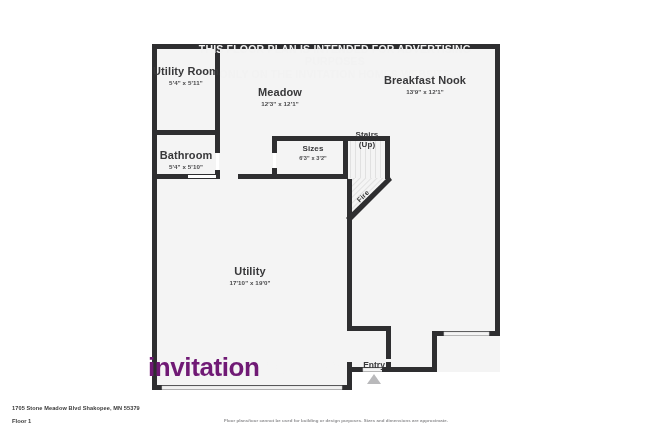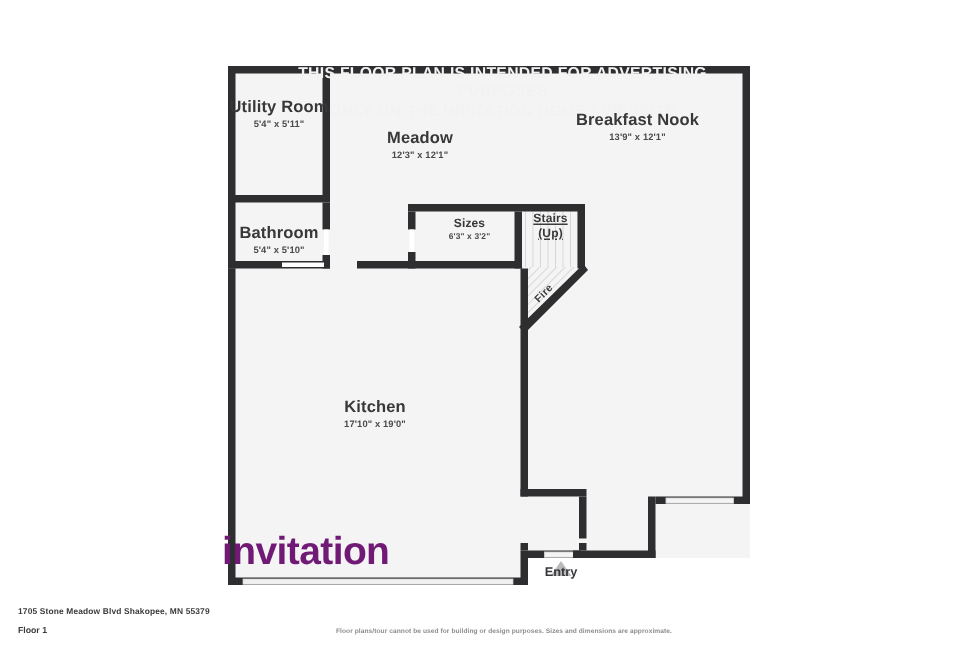--- a/index.html
+++ b/index.html
@@ -263,35 +263,35 @@
   <div class="room-label" style="left:186px; top:140px;margin-top:20px;">
     <span class="rname">Bathroom</span>
     <span class="rdim">5'4" x 5'10"</span>
   </div>
 
   <div class="room-label small" style="left:313px; top:153px;">
     <span class="rname">Sizes</span>
     <span class="rdim">6'3" x 3'2"</span>
   </div>
 
-  <div class="room-label two-line" style="left:367px; top:151px;text-decoration:underline;">
+  <div class="room-label two-line" style="left:367px; top:140px;">
     <span class="rname">Stairs</span>
     <span class="rname">(Up)</span>
   </div>
 
   <div class="room-label" style="left:250px; top:276px;">
-    <span class="rname">Kitchen</span>
+    <span class="rname">Utility</span>
     <span class="rdim">17'10" x 19'0"</span>
   </div>
 
 
   <div class="fire-label" style="left:363px; top:196px;">Fire</div>
 
   <div class="entry-marker" style="left:374px; top:374px;"></div>
-  <div class="entry-label" style="left:374px; top:360px;margin-top:16px;">Entry</div>
+  <div class="entry-label" style="left:374px; top:360px;">Entry</div>
 
   <div class="footer">
     <div class="addr">1705 Stone Meadow Blvd Shakopee, MN 55379</div>
     <div class="floor">Floor 1</div>
     <div class="disclaimer">Floor plans/tour cannot be used for building or design purposes. Sizes and dimensions are approximate.</div>
   </div>
 
 </div>
 
 </body></html>

